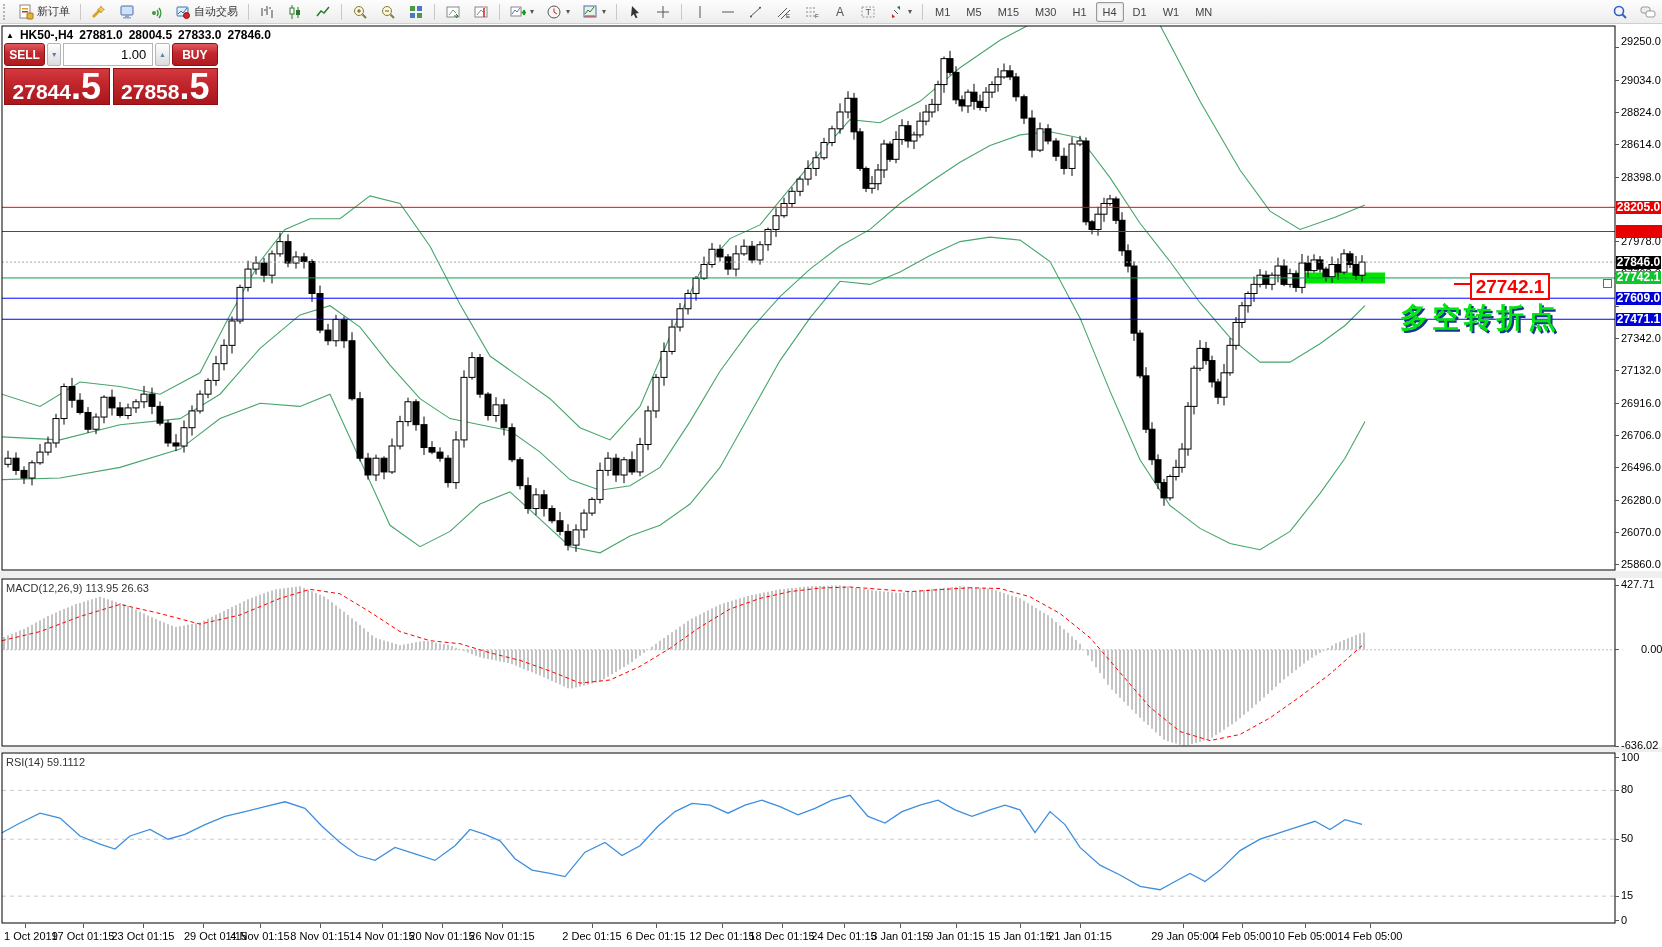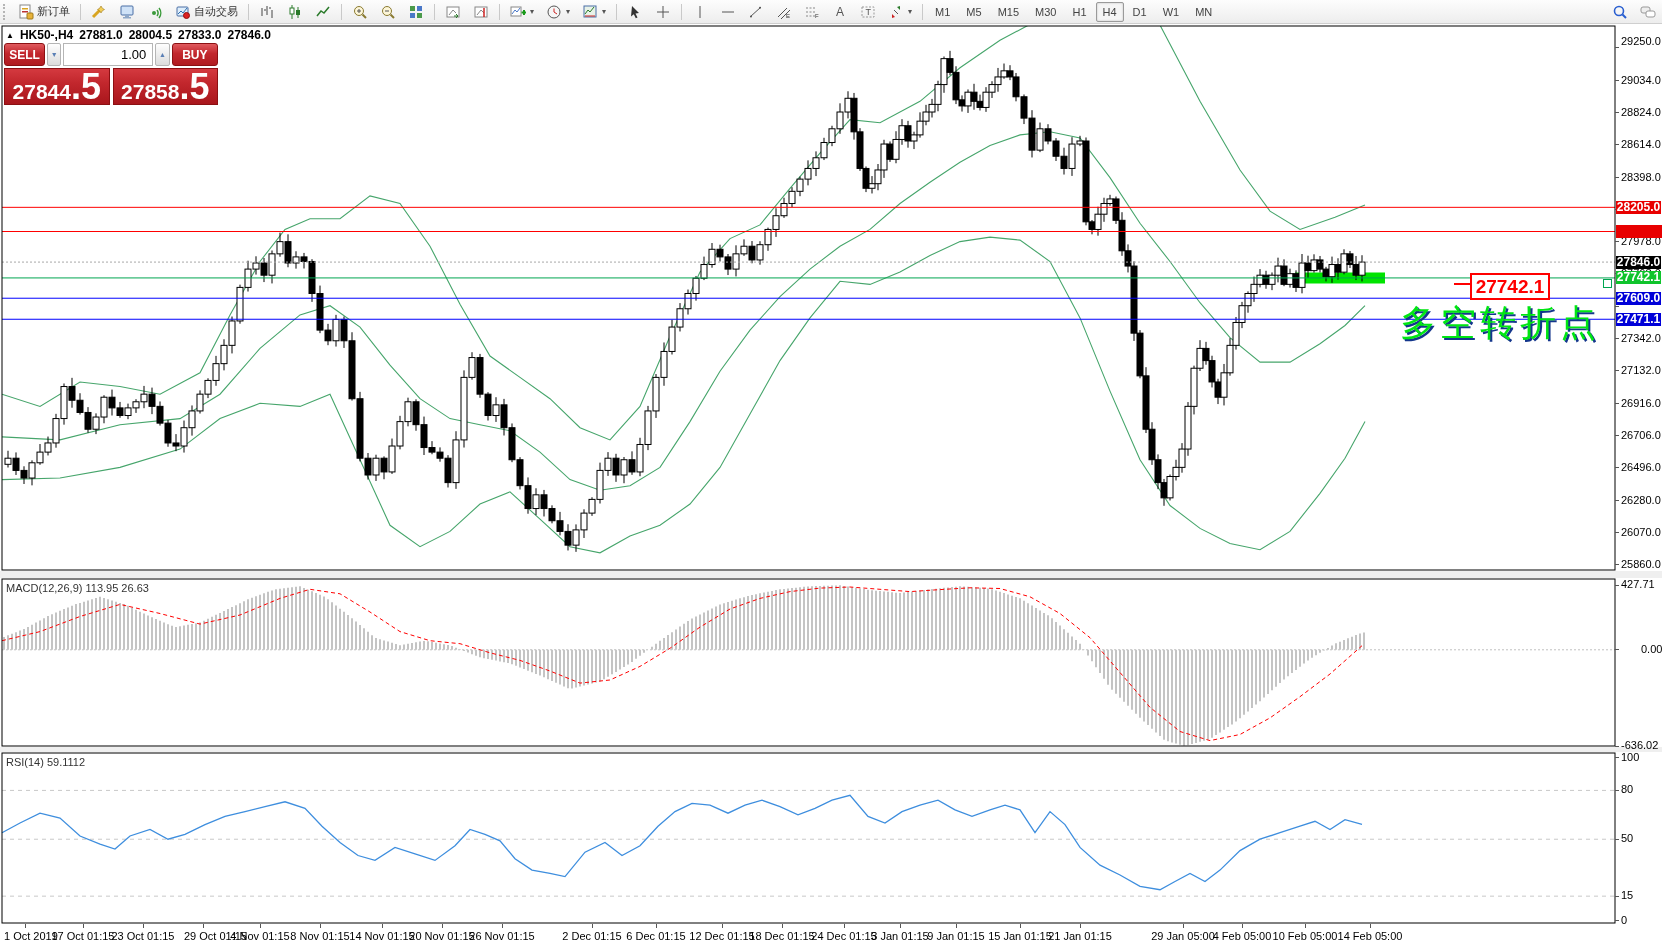--- a/index.html
+++ b/index.html
@@ -48,21 +48,21 @@
   .price-tag{position:absolute;left:1616px;width:45px;height:13px;font-size:12px;font-weight:bold;
     color:#fff;display:flex;align-items:center;justify-content:center;line-height:13px;}
   
   .date-label{position:absolute;top:930px;font-size:11px;color:#000;transform:translateX(-50%);white-space:nowrap;}
   .date-tick{position:absolute;top:924px;width:1px;height:4px;background:#555;}
   
   #level-box{position:absolute;left:1470px;top:273px;width:76px;height:23px;background:#fff;
     border:2px solid #ff0000;color:#ff0000;font-size:19px;font-weight:bold;
     display:flex;align-items:center;justify-content:center;z-index:6;}
   #level-box-dash{position:absolute;left:1454px;top:283px;width:16px;height:2px;background:#ff0000;z-index:6;}
-  #turning-point{position:absolute;left:1400px;top:299px;font-size:36px;font-weight:normal;
+  #turning-point{position:absolute;left:1400px;top:299px;font-size:28px;font-weight:bold;
     color:#00e613;letter-spacing:4px;text-shadow:2px 2px 0 #14368c;z-index:6;white-space:nowrap;}
   #line-endpoint{position:absolute;left:1603px;top:279px;width:7px;height:7px;background:#fff;
     border:1px solid #00a651;z-index:6;}
   svg text{font-family:"Liberation Sans",sans-serif;}
 </style>
 </head>
 <body>
 
 <div id="app">
 

